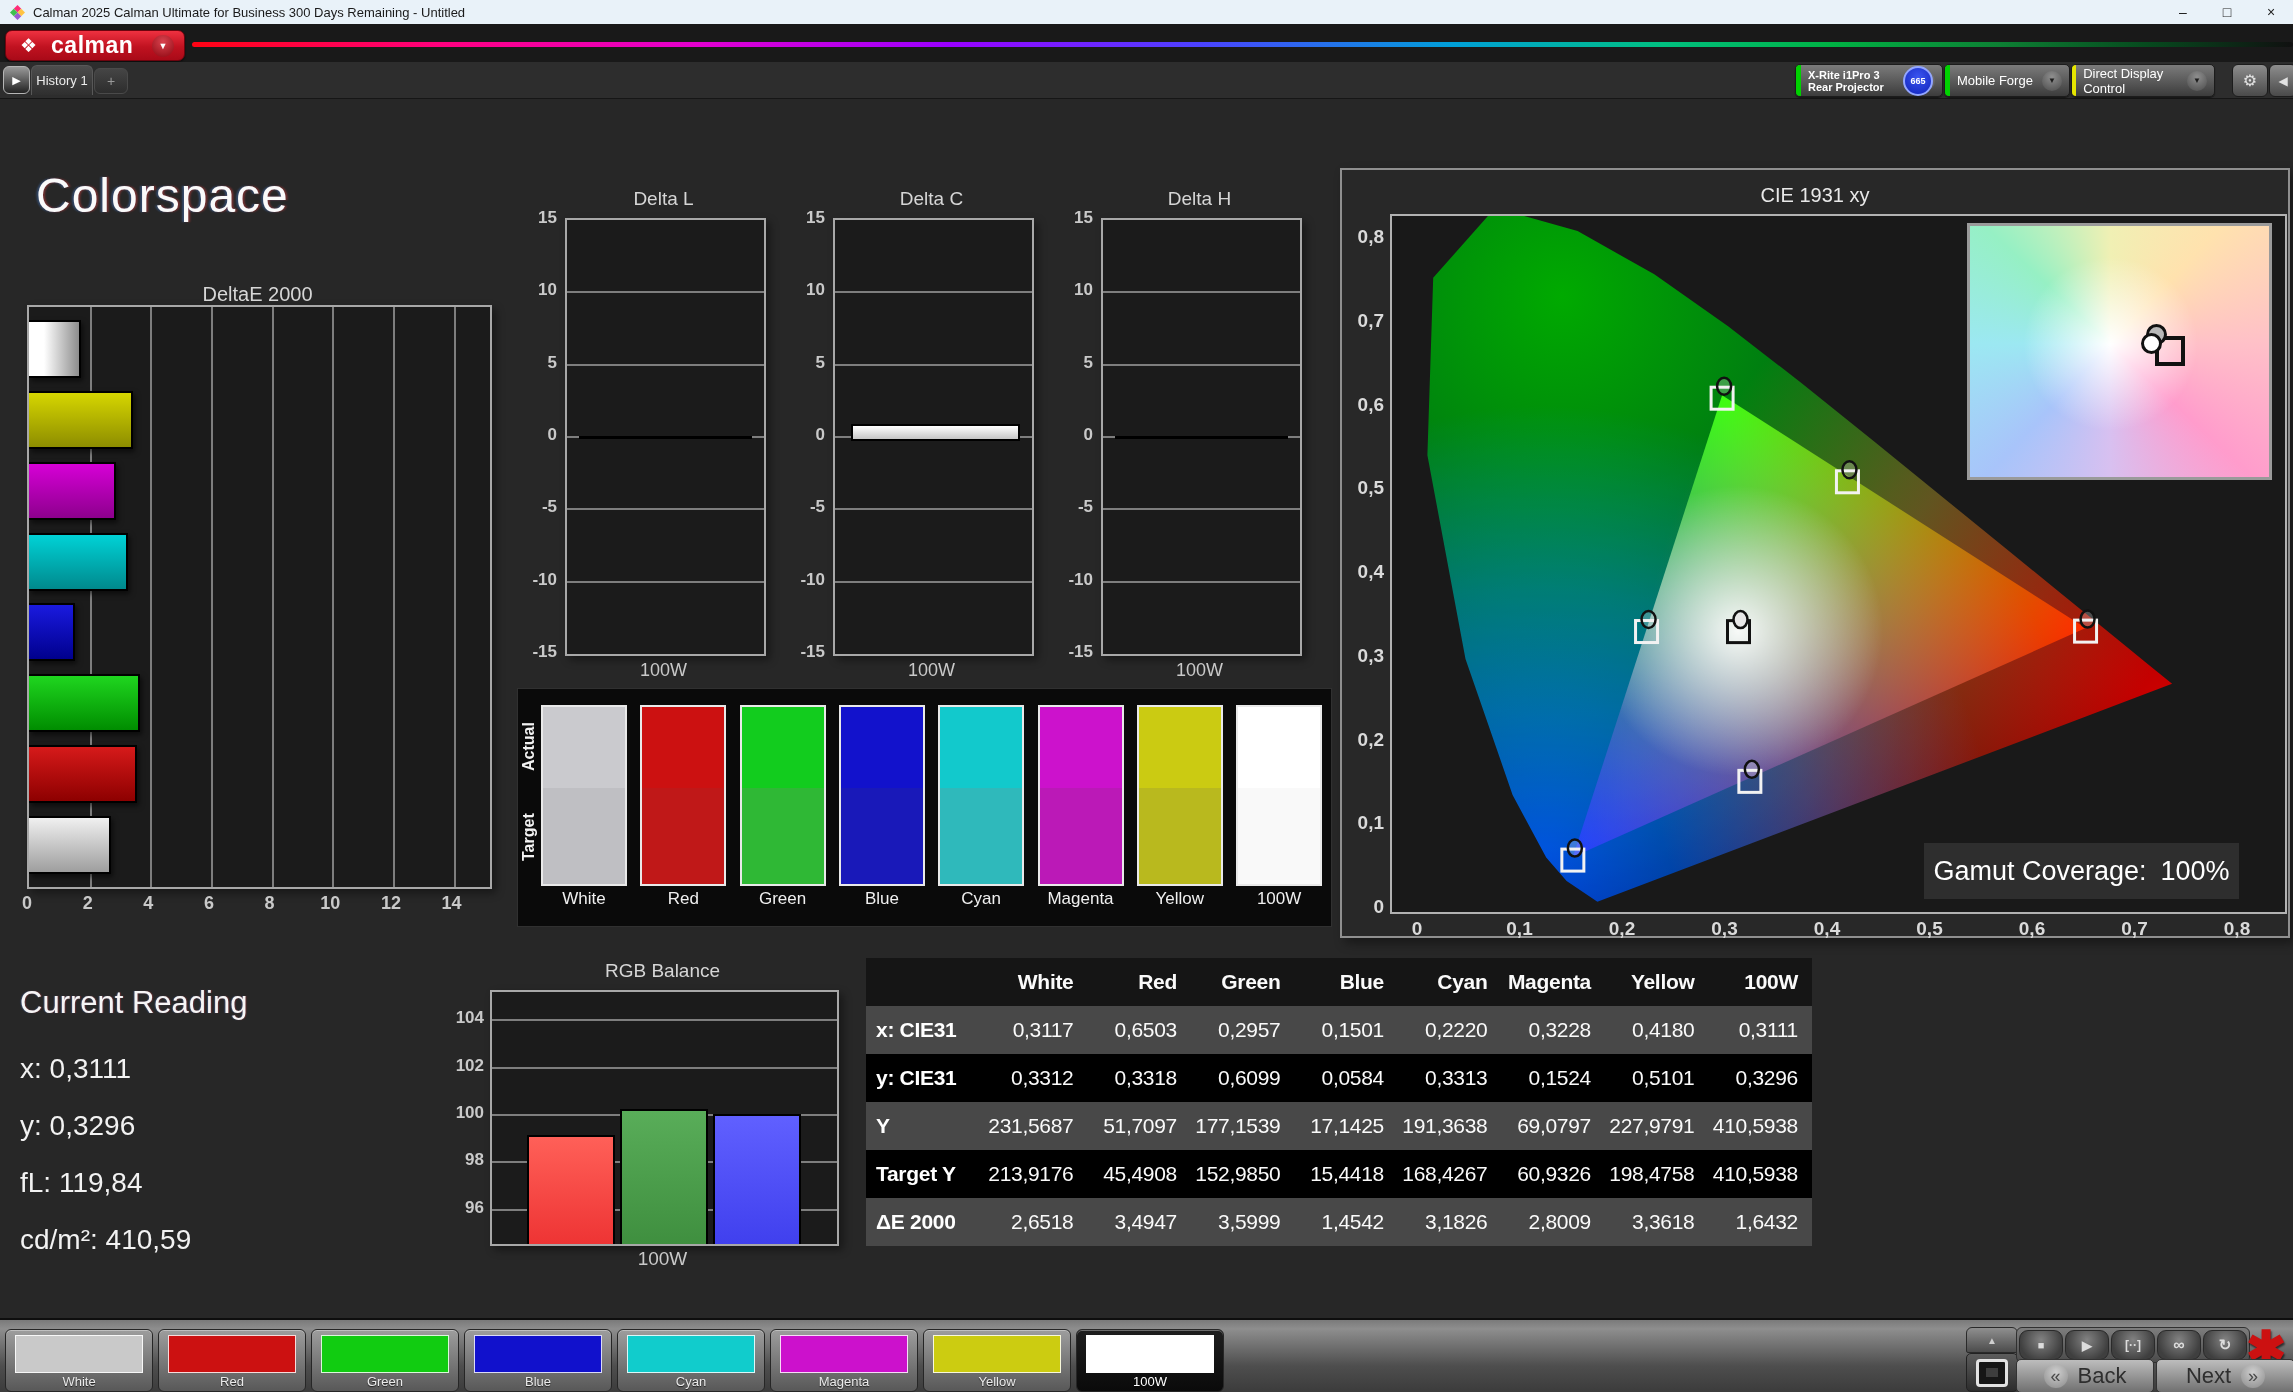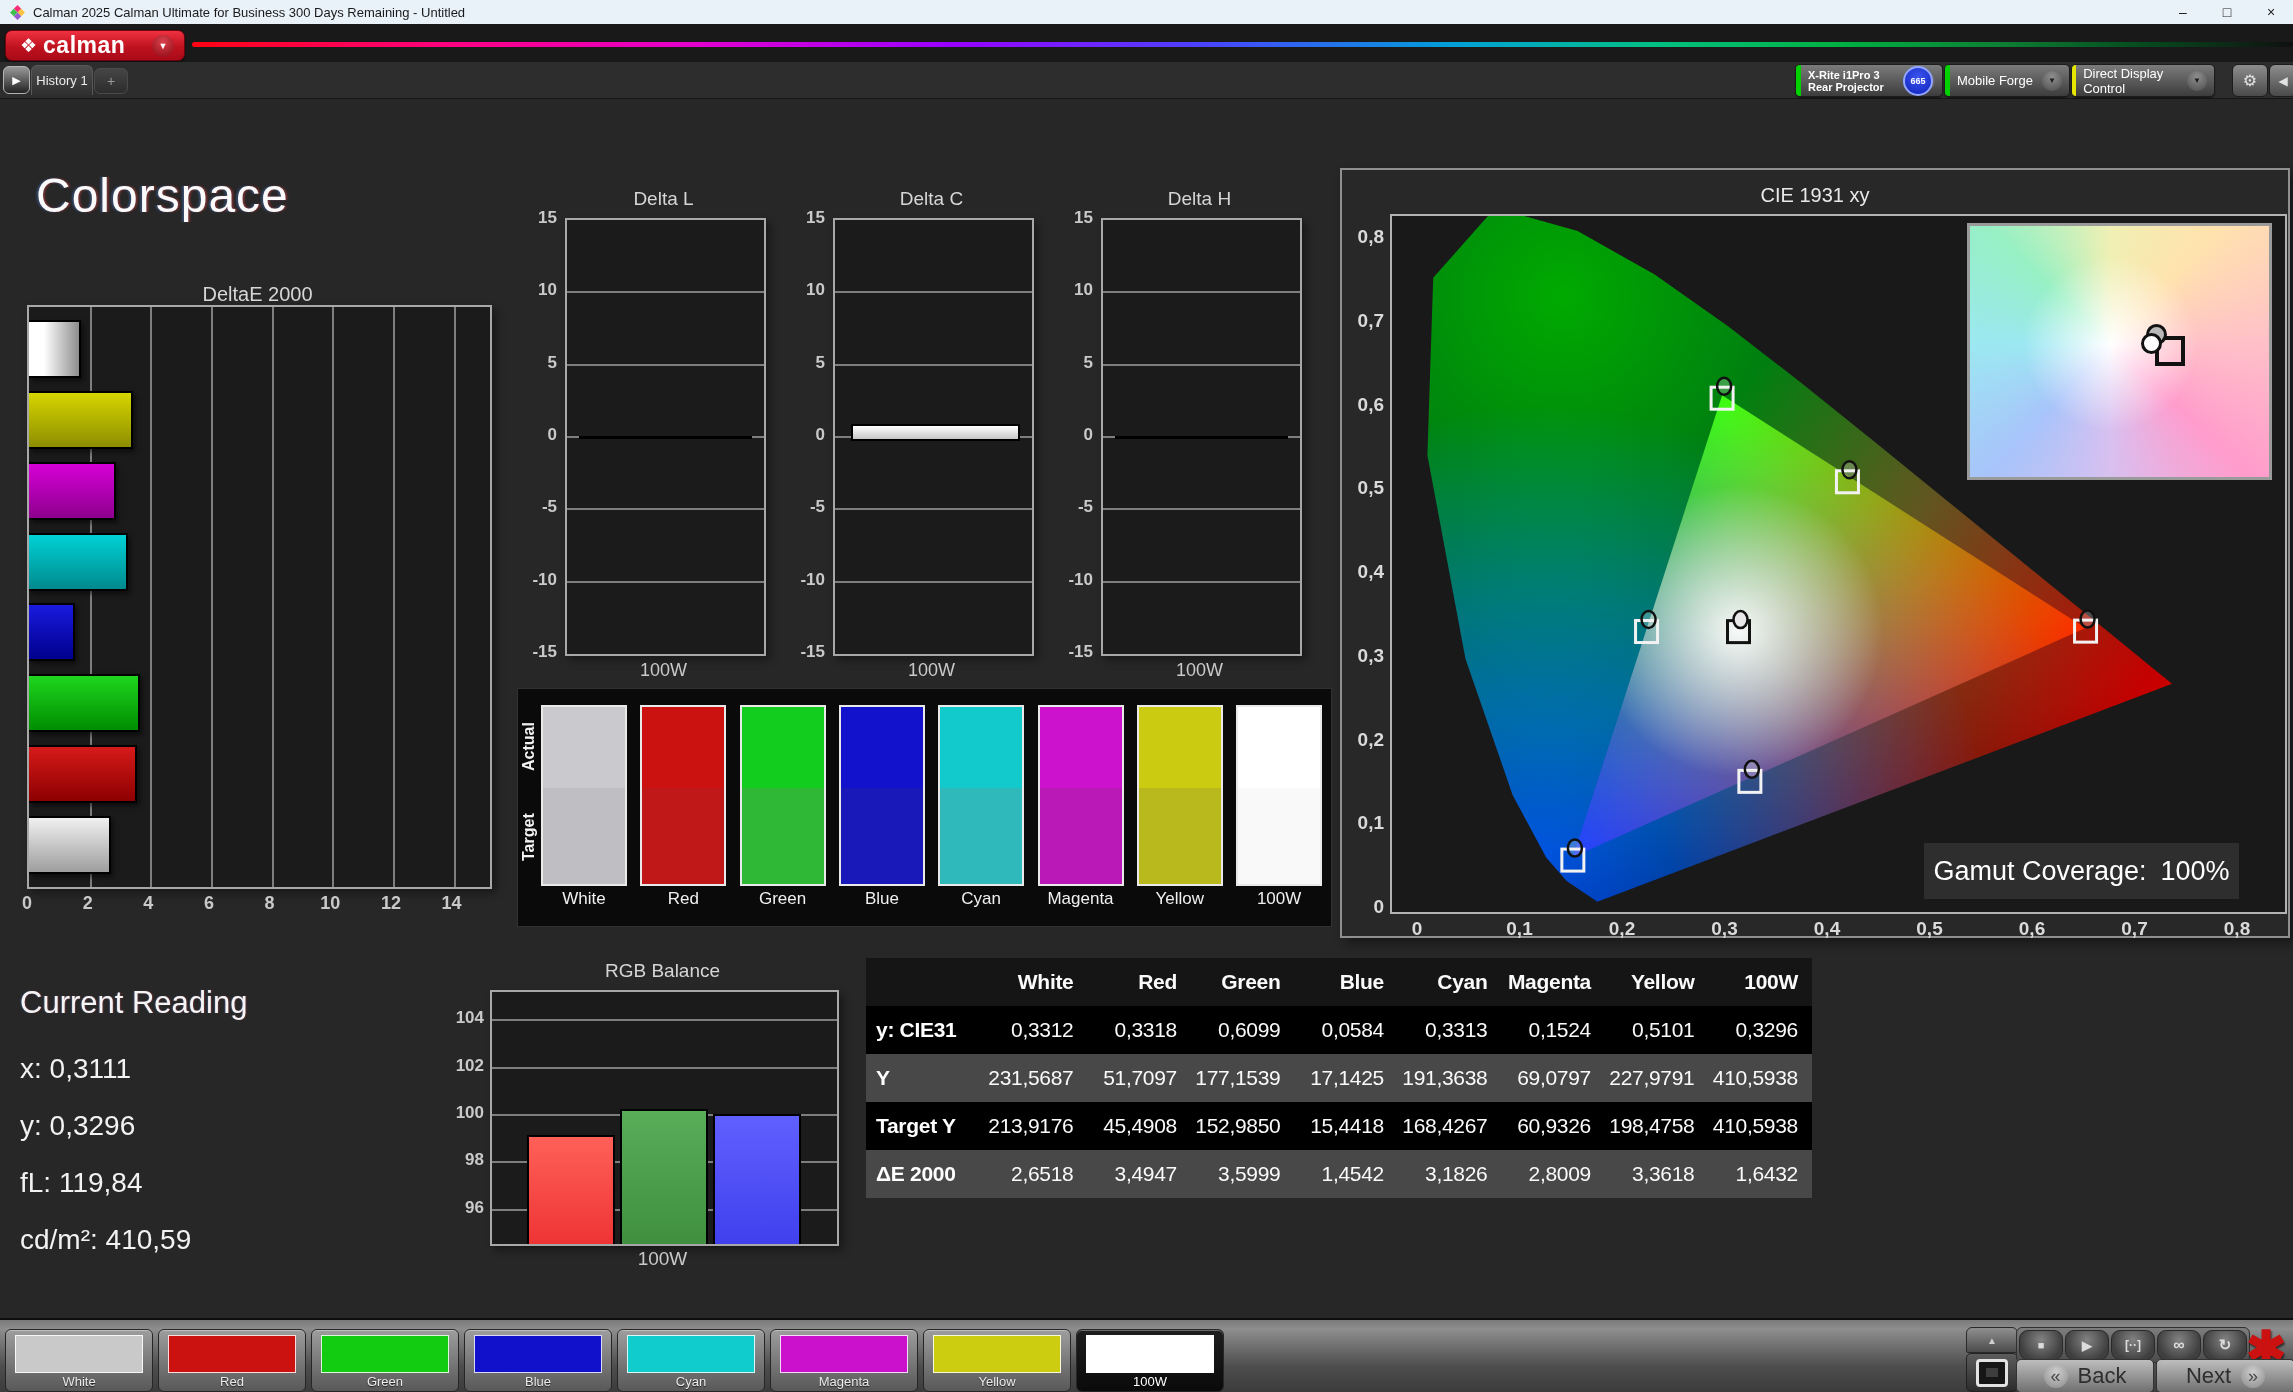--- a/index.html
+++ b/index.html
@@ -13,21 +13,21 @@
   .win-controls{margin-left:auto;display:flex;}
   .win-btn{width:44px;height:24px;display:flex;align-items:center;justify-content:center;
     font-size:14px;color:#222;}
 
   
   .logobar{position:absolute;left:0;top:24px;width:2293px;height:38px;background:#191919;}
   .brand-btn{position:absolute;left:5px;top:6px;width:178px;height:29px;border-radius:7px;
     background:linear-gradient(180deg,#ef3140,#c01220 55%,#a90a18);border:1px solid #6d040e;
     display:flex;align-items:center;box-shadow:0 1px 2px rgba(0,0,0,.6);}
   .brand-diamond{font-size:19px;color:#fff;margin:0 6px 0 14px;}
-  .brand-text{color:#fff;font-size:23px;font-weight:bold;letter-spacing:.5px;}
+  .brand-text{color:#fff;font-size:23px;font-weight:bold;letter-spacing:.5px;margin-left:8px;}
   .brand-caret{margin-left:auto;margin-right:10px;width:22px;height:22px;border-radius:50%;
     background:radial-gradient(circle at 50% 30%,#d9424e,#8f0812);display:flex;align-items:center;
     justify-content:center;color:#fff;font-size:9px;}
   .rainbow{position:absolute;left:192px;top:18px;right:0;height:5px;border-radius:3px;
     background:linear-gradient(90deg,#ff0313 0%,#ff0080 12%,#e300cf 24%,#9a00ff 36%,#4b42ff 48%,
       #00a0d8 60%,#00c080 70%,#00b244 78%,#0d8034 86%,#064a1e 93%,#101010 100%);}
 
   
   .tabbar{position:absolute;left:0;top:62px;width:2293px;height:36px;background:#2d2d2d;
     border-bottom:1px solid #161616;}
@@ -493,20 +493,31 @@
         <div class="t-cell t-label"></div>
         <div class="t-cell" style="font-weight: bold;">White</div>
         <div class="t-cell" style="font-weight: bold;">Red</div>
         <div class="t-cell" style="font-weight: bold;">Green</div>
         <div class="t-cell" style="font-weight: bold;">Blue</div>
         <div class="t-cell" style="font-weight: bold;">Cyan</div>
         <div class="t-cell" style="font-weight: bold;">Magenta</div>
         <div class="t-cell" style="font-weight: bold;">Yellow</div>
         <div class="t-cell" style="font-weight: bold;">100W</div>
       </div>
+      <div class="t-row row-dark">
+        <div class="t-cell t-label">x: CIE31</div>
+        <div class="t-cell">0,3117</div>
+        <div class="t-cell">0,6503</div>
+        <div class="t-cell">0,2957</div>
+        <div class="t-cell">0,1501</div>
+        <div class="t-cell">0,2220</div>
+        <div class="t-cell">0,3228</div>
+        <div class="t-cell">0,4180</div>
+        <div class="t-cell">0,3111</div>
+      </div>
       <div class="t-row row-light">
         <div class="t-cell t-label">y: CIE31</div>
         <div class="t-cell">0,3312</div>
         <div class="t-cell">0,3318</div>
         <div class="t-cell">0,6099</div>
         <div class="t-cell">0,0584</div>
         <div class="t-cell">0,3313</div>
         <div class="t-cell">0,1524</div>
         <div class="t-cell">0,5101</div>
         <div class="t-cell">0,3296</div>

